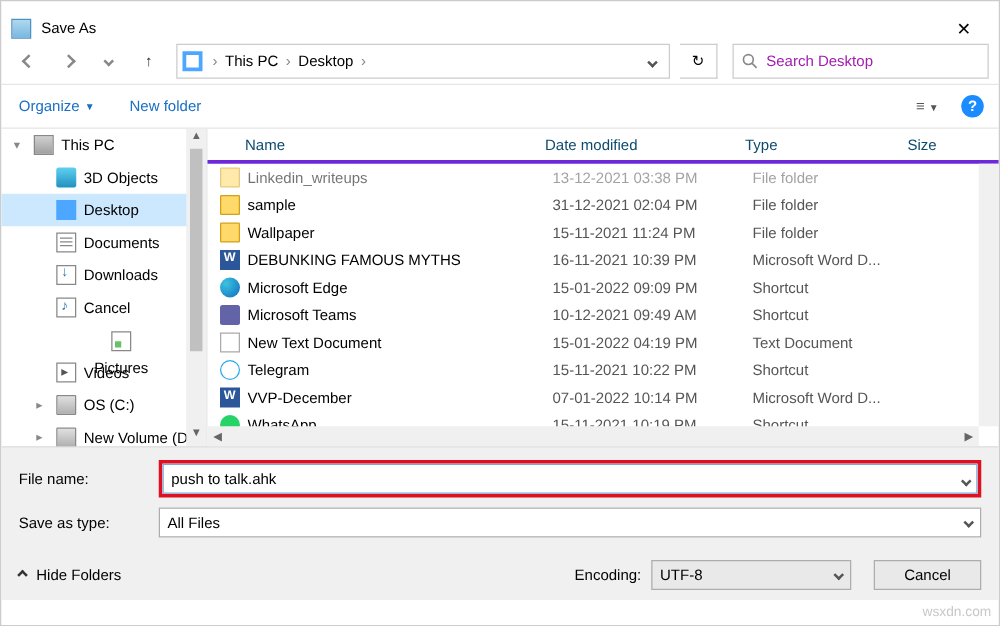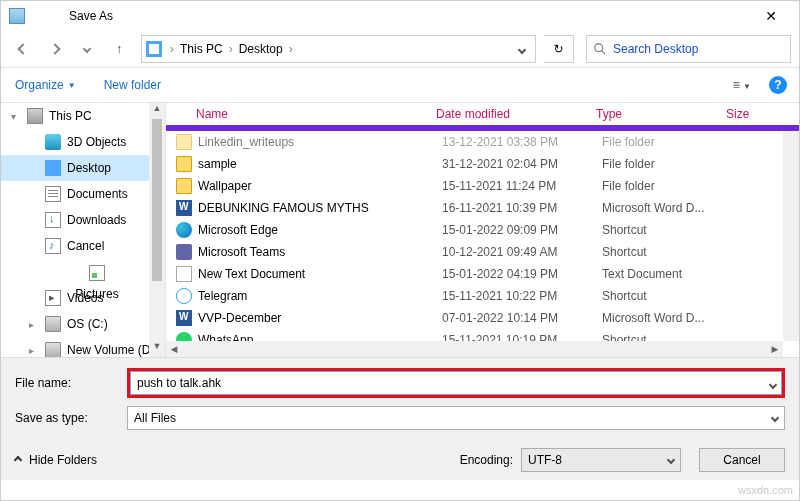--- a/index.html
+++ b/index.html
@@ -1,37 +1,37 @@
 <!DOCTYPE html>
 <html><head>
 <meta charset="utf-8">
 <style>
 * { box-sizing: border-box; margin: 0; padding: 0; font-family: "Segoe UI", Tahoma, sans-serif; font-size: 12px; }
 body { width: 800px; height: 501px; background: #fff; overflow: hidden; position: relative; border: 1px solid #ccc; }
-.titlebar { height: 30px; display: flex; align-items: center; padding: 0 8px; gap: 36px; }
+.titlebar { height: 30px; display: flex; padding: 14px 8px; }
 .titlebar .app-icon { width: 16px; height: 16px; background: linear-gradient(#b0d8f0,#78b8e0); border: 1px solid #5090c0; margin-right: 8px; }
 .titlebar .title { flex: 1; }
 .titlebar .close { width: 40px; text-align: center; font-size: 14px; }
 .navrow { height: 36px; display: flex; align-items: center; padding: 0 8px; gap: 4px; }
 .navbtn { width: 28px; height: 28px; display: flex; align-items: center; justify-content: center; color: #888; }
 .navbtn.enabled { color: #333; }
 .chev { border: solid currentColor; border-width: 0 2px 2px 0; display: inline-block; padding: 3px; }
 .chev.left { transform: rotate(135deg); }
 .chev.right { transform: rotate(-45deg); }
 .chev.down { transform: rotate(45deg); }
 .chev.up { transform: rotate(-135deg); }
 .breadbar { display: flex; align-items: center; border: 1px solid #ccc; height: 28px; flex: 1; margin: 0 4px; padding: 0 4px; }
 .bread-icon { width:16px; height:16px; background:#4da6ff; margin-right:6px; position:relative; }
 .bread-icon::after{content:"";position:absolute;left:3px;top:3px;width:10px;height:10px;background:#fff;}
 .bread-item { padding: 0 4px; }
 .bread-sep { color:#888; padding:0 2px; }
 .bread-spacer { flex:1; }
 .bread-drop { padding:0 6px; color:#555; }
 .refresh { width:30px; height:28px; border:1px solid #ccc; border-left:none; display:flex; align-items:center; justify-content:center; }
-.searchbox { width:205px; height:28px; border:1px solid #ccc; margin-left:8px; display:flex; align-items:center; padding:0 6px; color:#1d4ed8; }
+.searchbox { width:205px; height:28px; border:1px solid #ccc; margin-left:8px; display:flex; align-items:center; padding:0 6px; color:#a21caf; }
 .searchbox svg { margin-right:6px; }
 .toolbar { height:36px; border-top:1px solid #e5e5e5; border-bottom:1px solid #e5e5e5; display:flex; align-items:center; padding:0 12px; }
 .tool-link { color:#1a6fc4; padding:4px 2px; display:flex; align-items:center; gap:4px; }
 .tool-link .drop { font-size:8px; color:#1a6fc4; }
 .tool-spacer { flex:1; }
 .viewbtn { color:#555; padding:0 6px; }
 .help { width:18px; height:18px; border-radius:50%; background:#1a8cff; color:#fff; display:flex; align-items:center; justify-content:center; font-weight:bold; margin-left:12px; }
 .main { display:flex; height:254px; }
 .sidebar { width:165px; border-right:1px solid #e5e5e5; overflow:hidden; position:relative; }
 .tree-item { display:flex; align-items:center; height:26px; padding-left:18px; gap:6px; }
@@ -43,21 +43,21 @@
 .ico-desk { background:#4da6ff; }
 .ico-doc { background:#fff; border:1px solid #888; position:relative; } .ico-doc::after{content:"";position:absolute;left:2px;top:3px;right:2px;height:1px;background:#888;box-shadow:0 3px 0 #888,0 6px 0 #888;}
 .ico-down { background:#fff;border:1px solid #888; position:relative;} .ico-down::after{content:"↓";position:absolute;left:3px;top:-1px;color:#2a7ab0;font-size:11px;font-weight:bold;}
 .ico-music { background:#fff;border:1px solid #888;position:relative;} .ico-music::after{content:"♪";position:absolute;left:3px;top:0;color:#2a7ab0;font-size:11px;}
 .ico-pic { background:#fff;border:1px solid #888;position:relative;} .ico-pic::after{content:"";position:absolute;left:2px;bottom:2px;width:5px;height:5px;background:#6ac06a;}
 .ico-vid { background:#fff;border:1px solid #888;position:relative;} .ico-vid::after{content:"▸";position:absolute;left:3px;top:0;color:#555;font-size:11px;}
 .ico-drive { background:linear-gradient(#e0e0e0,#b0b0b0);border:1px solid #888;border-radius:1px;}
 .sb-vs { position:absolute; right:0; top:0; width:16px; height:100%; background:#f0f0f0; display:flex; flex-direction:column; }
 .sb-vs .thumb{ background:#c0c0c0; }
 .filepane { flex:1; display:flex; flex-direction:column; position:relative; }
-.cols { display:flex; height:28px; align-items:center; border-bottom:6px solid #6d28d9; color:#be185d; }
+.cols { display:flex; height:28px; align-items:center; border-bottom:3px solid #6d28d9; color:#0c4a6e; }
 .col-name { width:270px; padding-left:30px; }
 .col-date { width:160px; }
 .col-type { width:120px; }
 .col-size { flex:1; padding-left:10px; }
 .filelist { flex:1; overflow:hidden; }
 .file-row { display:flex; height:22px; align-items:center; padding-left:10px; }
 .file-row .fico { width:16px; height:16px; margin-right:6px; flex-shrink:0; }
 .fico.folder { background:#ffd96a; border:1px solid #d4a017; border-radius:1px; }
 .fico.word { background:#2b579a; position:relative; } .fico.word::after{content:"W";color:#fff;font-size:10px;font-weight:bold;position:absolute;left:3px;top:1px;}
 .fico.edge { background:radial-gradient(circle at 30% 30%,#3cc4e0,#0f6cbd); border-radius:50%; }

